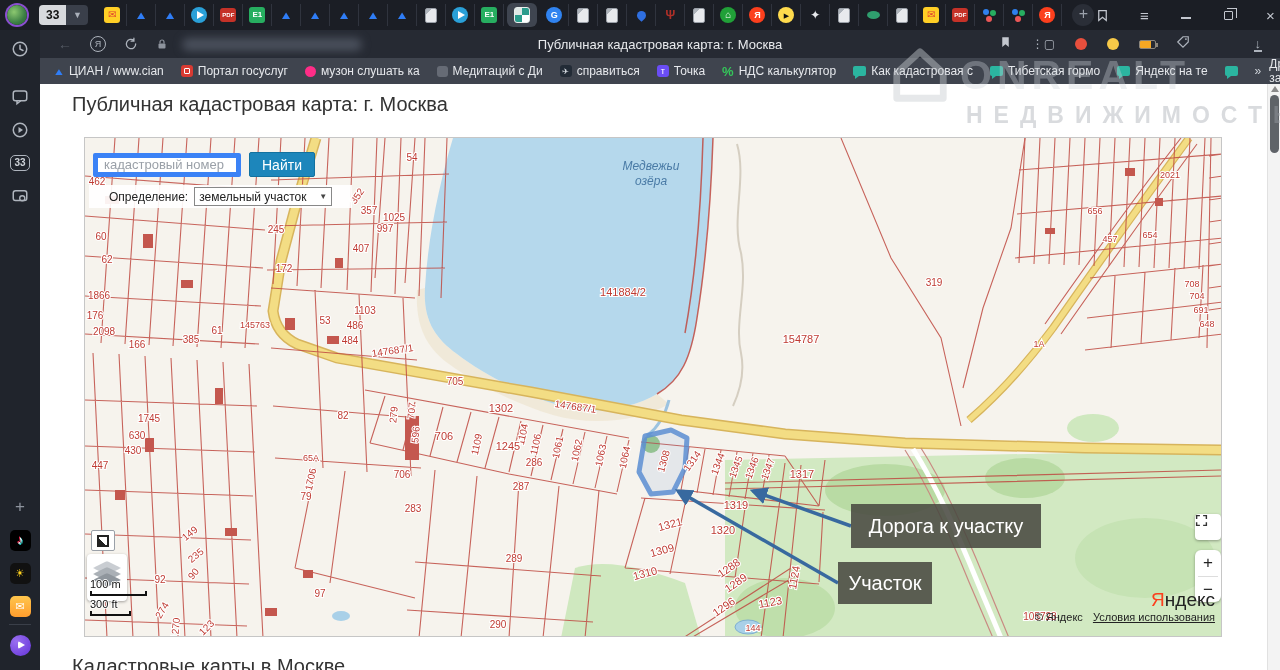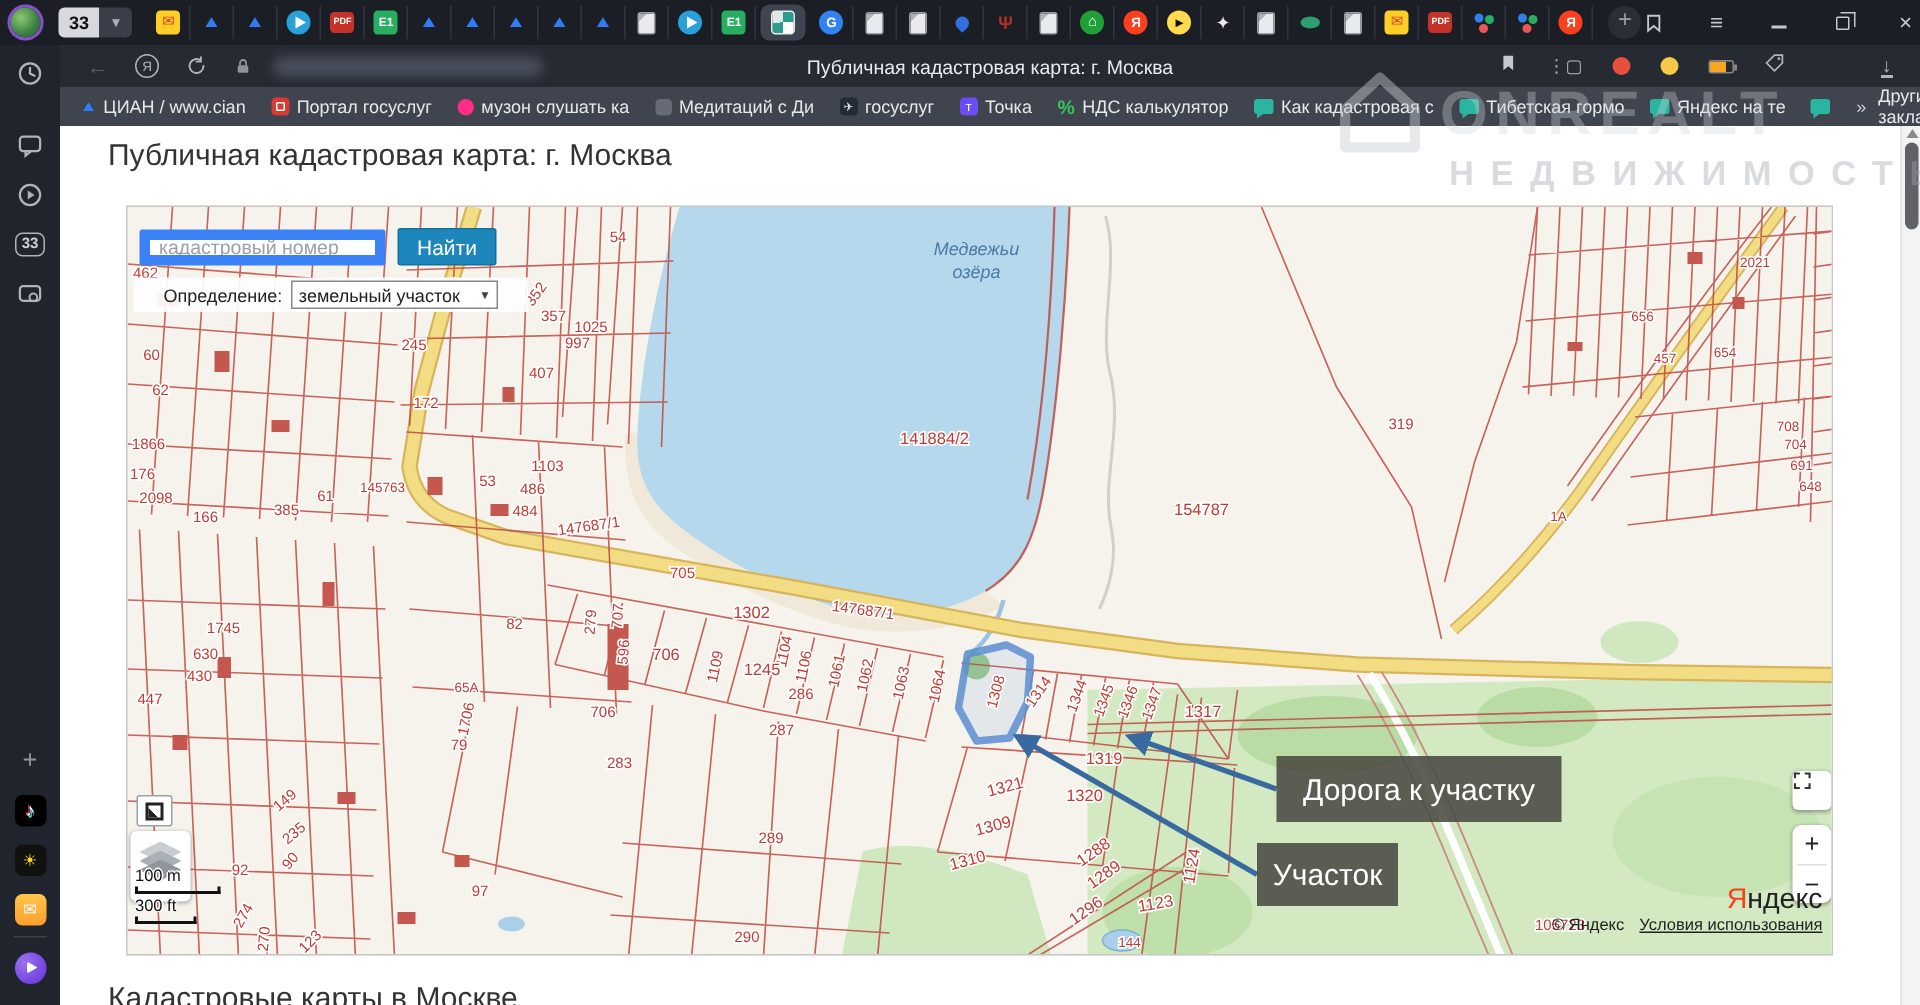--- a/index.html
+++ b/index.html
@@ -117,21 +117,21 @@
   
   .content { position:absolute; left:40px; top:84px; width:1227px; height:586px; background:#fff; overflow:hidden; z-index:1; }
   .page-title { margin:9px 0 0 32px; font-size:20px; color:#333; }
   .bottom-heading { position:absolute; left:32px; top:571px; font-size:20px; color:#333; }
 
   .map-wrap { position:absolute; left:44px; top:53px; width:1138px; height:500px;
     border:1px solid #c6c6c6; background:#f6f3ed; overflow:hidden; }
   .map-wrap svg { position:absolute; left:0; top:0; }
 
   .map-search { position:absolute; left:8px; top:14px; display:flex; gap:8px; align-items:center; }
-  .map-search input { width:164px; height:24px; border:7px solid #3b82f6; border-radius:2px;
+  .map-search input { width:148px; height:24px; border:5px solid #3b82f6; border-radius:2px;
     font-size:13px; padding:0 6px; color:#333; font-family:inherit; }
   .map-search input::placeholder { color:#9aa0a8; }
   .btn-find { height:25px; padding:0 12px; background:#1d86bb; color:#fff; border:1px solid #13719f;
     border-radius:2px; font-size:14px; font-family:inherit; }
   .map-def { position:absolute; left:4px; top:47px; background:rgba(255,255,255,.92); padding:2px 20px;
     display:flex; gap:6px; align-items:center; font-size:12px; color:#222; }
   .def-select { width:138px; height:19px; border:1px solid #888; background:#fff; font-size:12px;
     display:flex; align-items:center; justify-content:space-between; padding:0 4px; }
   .def-select .chev { font-size:8px; color:#444; }
 
@@ -371,21 +371,21 @@
         <span class="bm">
           <span class="bm-ic bm-pink"></span>
           <span>музон слушать ка</span>
         </span>
         <span class="bm">
           <span class="bm-ic bm-gray"></span>
           <span>Медитаций с Ди</span>
         </span>
         <span class="bm">
           <span class="bm-ic bm-avia">✈</span>
-          <span>госуслуг</span>
+          <span>справиться</span>
         </span>
         <span class="bm">
           <span class="bm-ic bm-tochka">т</span>
           <span>Точка</span>
         </span>
         <span class="bm">
           <span class="bm-ic bm-pct">%</span>
           <span>НДС калькулятор</span>
         </span>
         <span class="bm">

